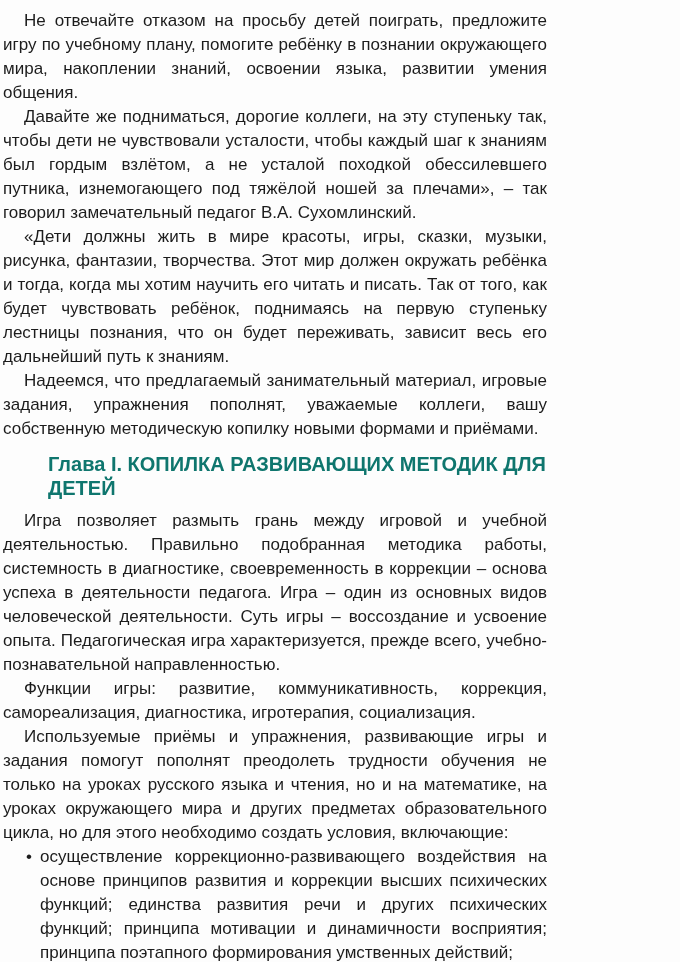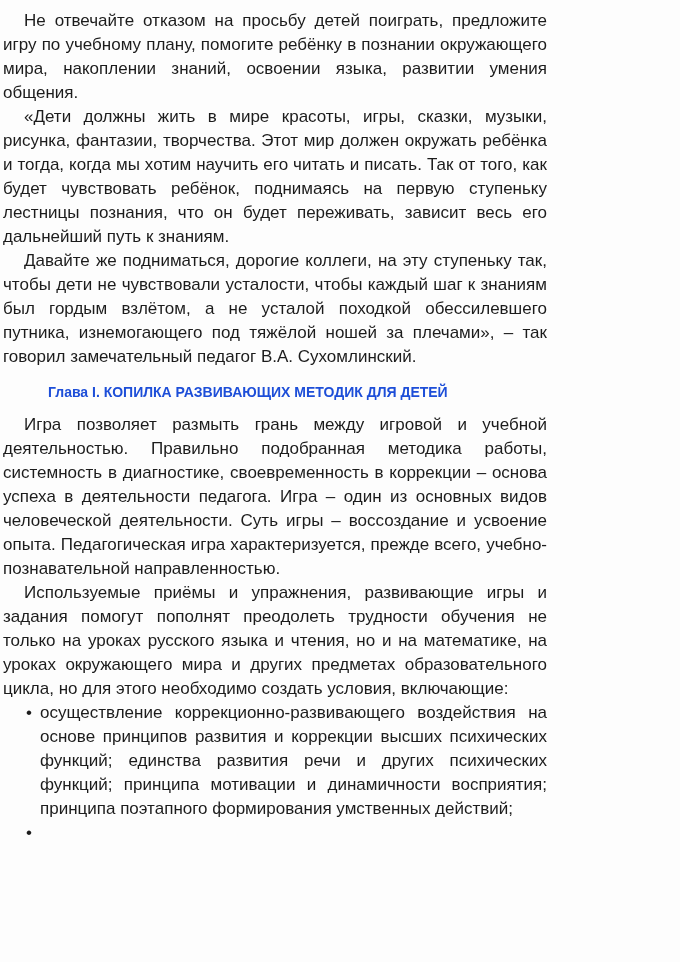--- a/index.html
+++ b/index.html
@@ -21,25 +21,25 @@
     line-height: 24px;
   }
   .para {
     margin: 0;
     text-indent: 21px;
     text-align: justify;
   }
   .chapter-heading {
     margin: 11px 0 9px 0;
     padding-left: 45px;
-    font-size: 14px;
+    font-size: 20px;
     font-weight: bold;
     line-height: 24px;
     text-align: left;
-    color: #1d4ed8;
+    color: #0f766e;
   }
   ul.bullets {
     margin: 0;
     padding: 0;
     list-style: none;
   }
   ul.bullets li {
     position: relative;
     margin: 0;
     padding-left: 37px;
@@ -53,30 +53,32 @@
   }
 </style>
 </head>
 <body>
 
 <div class="page">
 
   <p class="para">Не отвечайте отказом на просьбу детей поиграть, предложите игру по учебному плану, помогите ребёнку в познании окружающего мира, накоплении знаний, освоении языка, развитии умения общения.</p>
 
 
+  <p class="para">Давайте же подниматься, дорогие коллеги, на эту ступеньку так, чтобы дети не чувствовали усталости, чтобы каждый шаг к знаниям был гордым взлётом, а не усталой походкой обессилевшего путника, изнемогающего под тяжёлой ношей за плечами», – так говорил замечательный педагог В.А. Сухомлинский.</p>
+
   <p class="para">«Дети должны жить в мире красоты, игры, сказки, музыки, рисунка, фантазии, творчества. Этот мир должен окружать ребёнка и тогда, когда мы хотим научить его читать и писать. Так от того, как будет чувствовать ребёнок, поднимаясь на первую ступеньку лестницы познания, что он будет переживать, зависит весь его дальнейший путь к знаниям.</p>
 
-  <p class="para">Давайте же подниматься, дорогие коллеги, на эту ступеньку так, чтобы дети не чувствовали усталости, чтобы каждый шаг к знаниям был гордым взлётом, а не усталой походкой обессилевшего путника, изнемогающего под тяжёлой ношей за плечами», – так говорил замечательный педагог В.А. Сухомлинский.</p>
-
+  <p class="para">Надеемся, что предлагаемый занимательный материал, игровые задания, упражнения пополнят, уважаемые коллеги, вашу собственную методическую копилку новыми формами и приёмами.</p>
 
   <h1 class="chapter-heading">Глава I. КОПИЛКА РАЗВИВАЮЩИХ МЕТОДИК ДЛЯ ДЕТЕЙ</h1>
 
 
   <p class="para">Игра позволяет размыть грань между игровой и учебной деятельностью. Правильно подобранная методика работы, системность в диагностике, своевременность в коррекции – основа успеха в деятельности педагога. Игра – один из основных видов человеческой деятельности. Суть игры – воссоздание и усвоение опыта. Педагогическая игра характеризуется, прежде всего, учебно-познавательной направленностью.</p>
 
+  <p class="para">Функции игры: развитие, коммуникативность, коррекция, самореализация, диагностика, игротерапия, социализация.</p>
 
   <p class="para">Используемые приёмы и упражнения, развивающие игры и задания помогут пополнят преодолеть трудности обучения не только на уроках русского языка и чтения, но и на математике, на уроках окружающего мира и других предметах образовательного цикла, но для этого необходимо создать условия, включающие:</p>
 
   <ul class="bullets">
     <li>
       <span class="bullet-marker">•</span>
       <span>осуществление коррекционно-развивающего воздействия на основе принципов развития и коррекции высших психических функций; единства развития речи и других психических функций; принципа мотивации и динамичности восприятия; принципа поэтапного формирования умственных действий;</span>
     </li>
     <li>
       <span class="bullet-marker">•</span>

